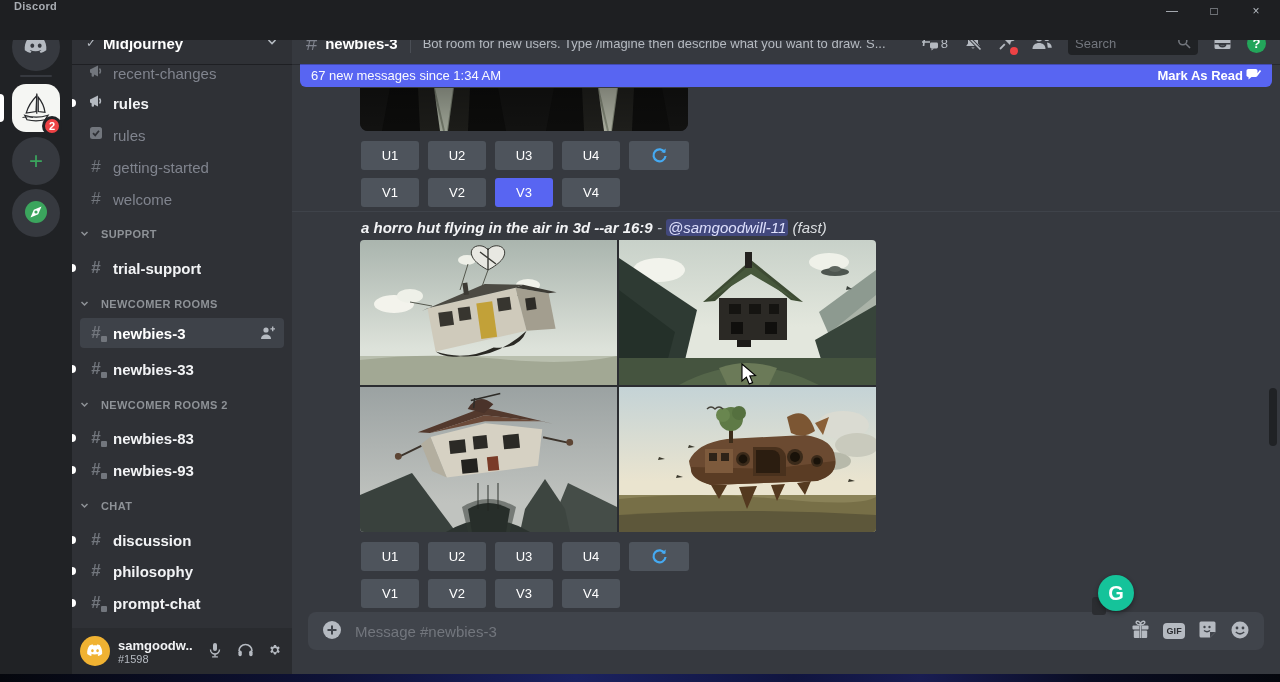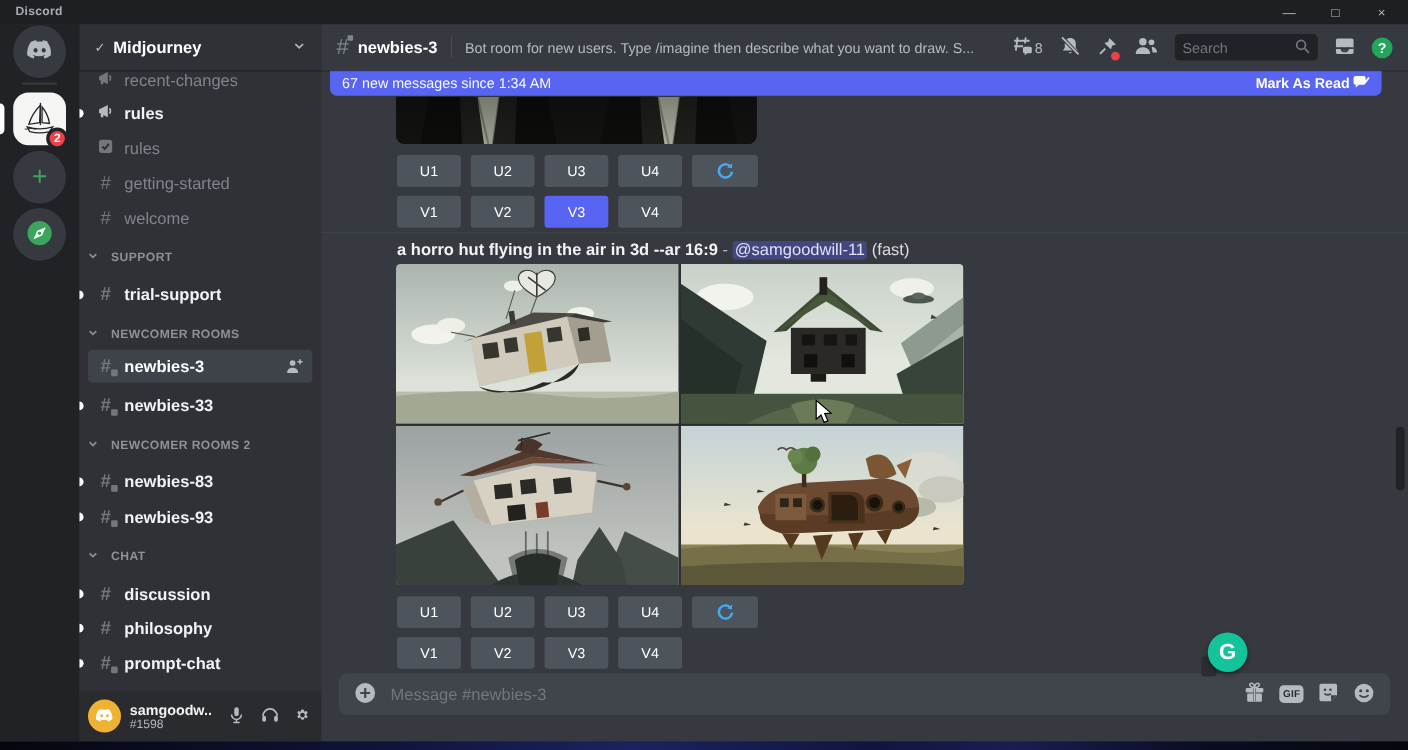--- a/index.html
+++ b/index.html
@@ -3,22 +3,22 @@
 <meta charset="utf-8">
 <style>
   * { box-sizing: border-box; margin: 0; padding: 0; }
   html,body { width:1280px; height:682px; background:#000; }
   .screen {
     position:relative; width:1280px; height:682px; overflow:hidden;
     background:#36393f; font-family:"Liberation Sans", sans-serif;
     color:#dbdee1; font-size:14px; -webkit-font-smoothing:antialiased;
   }
   
-  .titlebar { position:absolute; top:0; left:0; right:0; height:22px; background:#1e1f22;
-    display:flex; align-items:center; padding:0 14px; z-index:50; }
+  .titlebar { position:absolute; top:0; left:0; right:0; height:40px; background:#1e1f22;
+    display:flex; align-items:flex-start; padding:0 14px; z-index:50; }
   .titlebar .applabel { font-size:11px; font-weight:bold; color:#a9adb3; letter-spacing:.3px; }
   .wcontrols { margin-left:auto; display:flex; gap:26px; color:#b5bac1; font-size:12px; }
   .wcontrol { width:20px; text-align:center; cursor:pointer; line-height:22px; }
   
   .rail { position:absolute; top:22px; left:0; width:72px; bottom:8px; background:#202225; z-index:20; }
   .sidebar { position:absolute; top:22px; left:72px; width:220px; bottom:8px; background:#2f3136; z-index:15; overflow:hidden; }
   .chat { position:absolute; top:22px; left:292px; right:0; bottom:8px; background:#36393f; overflow:hidden; }
   .bottomstrip { position:absolute; left:0; right:0; bottom:0; height:8px; z-index:60;
     background:linear-gradient(90deg,#05070d 0%,#0e1236 25%,#1b2260 45%,#10153f 62%,#191d52 72%,#0a0d23 85%,#05070d 100%); }
   
@@ -70,40 +70,40 @@
   .hicon { position:relative; color:#b5bac1; cursor:pointer; display:flex; align-items:center; }
   .tcount { font-size:13px; color:#b5bac1; margin-left:2px; }
   .reddot { position:absolute; right:-2px; bottom:-1px; width:8px; height:8px; border-radius:50%; background:#ed4245; }
   .searchbox { width:130px; height:24px; background:#202225; border-radius:4px; display:flex; align-items:center; padding:0 7px; }
   .searchbox input { flex:1; min-width:0; background:transparent; border:none; outline:none;
     color:#dbdee1; font-size:13px; font-family:"Liberation Sans",sans-serif; }
   .searchbox input::placeholder { color:#72767d; }
   .helpcircle { width:19px; height:19px; border-radius:50%; background:#23a55a; color:#fff; font-size:13px;
     font-weight:bold; display:flex; align-items:center; justify-content:center; }
   
-  .banner { position:absolute; top:42px; left:8px; right:24px; height:23px; background:#5865f2;
+  .banner { position:absolute; top:42px; left:8px; right:8px; height:23px; background:#5865f2;
     border-radius:0 0 6px 6px; display:flex; align-items:center; padding:0 11px; z-index:9;
     color:#fff; font-size:13px; cursor:pointer; }
   .banner .btext { opacity:.96; }
   .banner .baction { margin-left:auto; font-weight:bold; display:flex; align-items:center; gap:3px; }
   
   .genimg { position:absolute; overflow:hidden; background:#17181a; }
   .img-top { left:68px; top:66px; width:328px; height:43px; border-radius:0 0 8px 8px; }
   .grid { left:68px; top:218px; width:516px; height:292px; border-radius:4px; background:#2b2d31;
     display:grid; grid-template-columns:257px 257px; grid-template-rows:145px 145px; gap:2px; cursor:pointer; }
   .quad { width:257px; height:145px; overflow:hidden; }
   .quad svg { display:block; }
   .btnrow { position:absolute; display:flex; gap:9px;align-items:flex-end; }
   .mjbtn { width:58px; height:29px; background:#4e545c; border:none; border-radius:3px; color:#fff;
     font-size:13px; font-weight:500; font-family:"Liberation Sans",sans-serif;
     display:flex; align-items:center; justify-content:center; cursor:pointer; }
   .mjbtn.sel { background:#5865f2; }
   .mjbtn.refresh { width:60px; }
   .divider { position:absolute; left:0; right:0; height:1px; background:#3f434a; }
-  .promptline { position:absolute; left:69px; top:197px; right:120px; font-size:15px; color:#dbdee1; white-space:nowrap; }
+  .promptline { position:absolute; left:69px; top:197px; right:120px; font-size:15px; color:#dbdee1; white-space:nowrap;font-style:italic; }
   .promptline .ptext { font-weight:bold; color:#f2f3f5; }
   .promptline .psep { color:#b5bac1; }
   .mention { background:rgba(88,101,242,.35); color:#dee0fc; border-radius:3px; padding:0 2px; font-weight:500; cursor:pointer; }
   .pmode { color:#dbdee1; }
   
   .composer { position:absolute; left:16px; right:16px; top:590px; height:38px; background:#40444b;
     border-radius:8px; display:flex; align-items:center; padding:0 14px; gap:13px; z-index:8; }
   .composer input { flex:1; min-width:0; background:transparent; border:none; outline:none;
     color:#dbdee1; font-size:15px; font-family:"Liberation Sans",sans-serif; }
   .composer input::placeholder { color:#72767d; }

